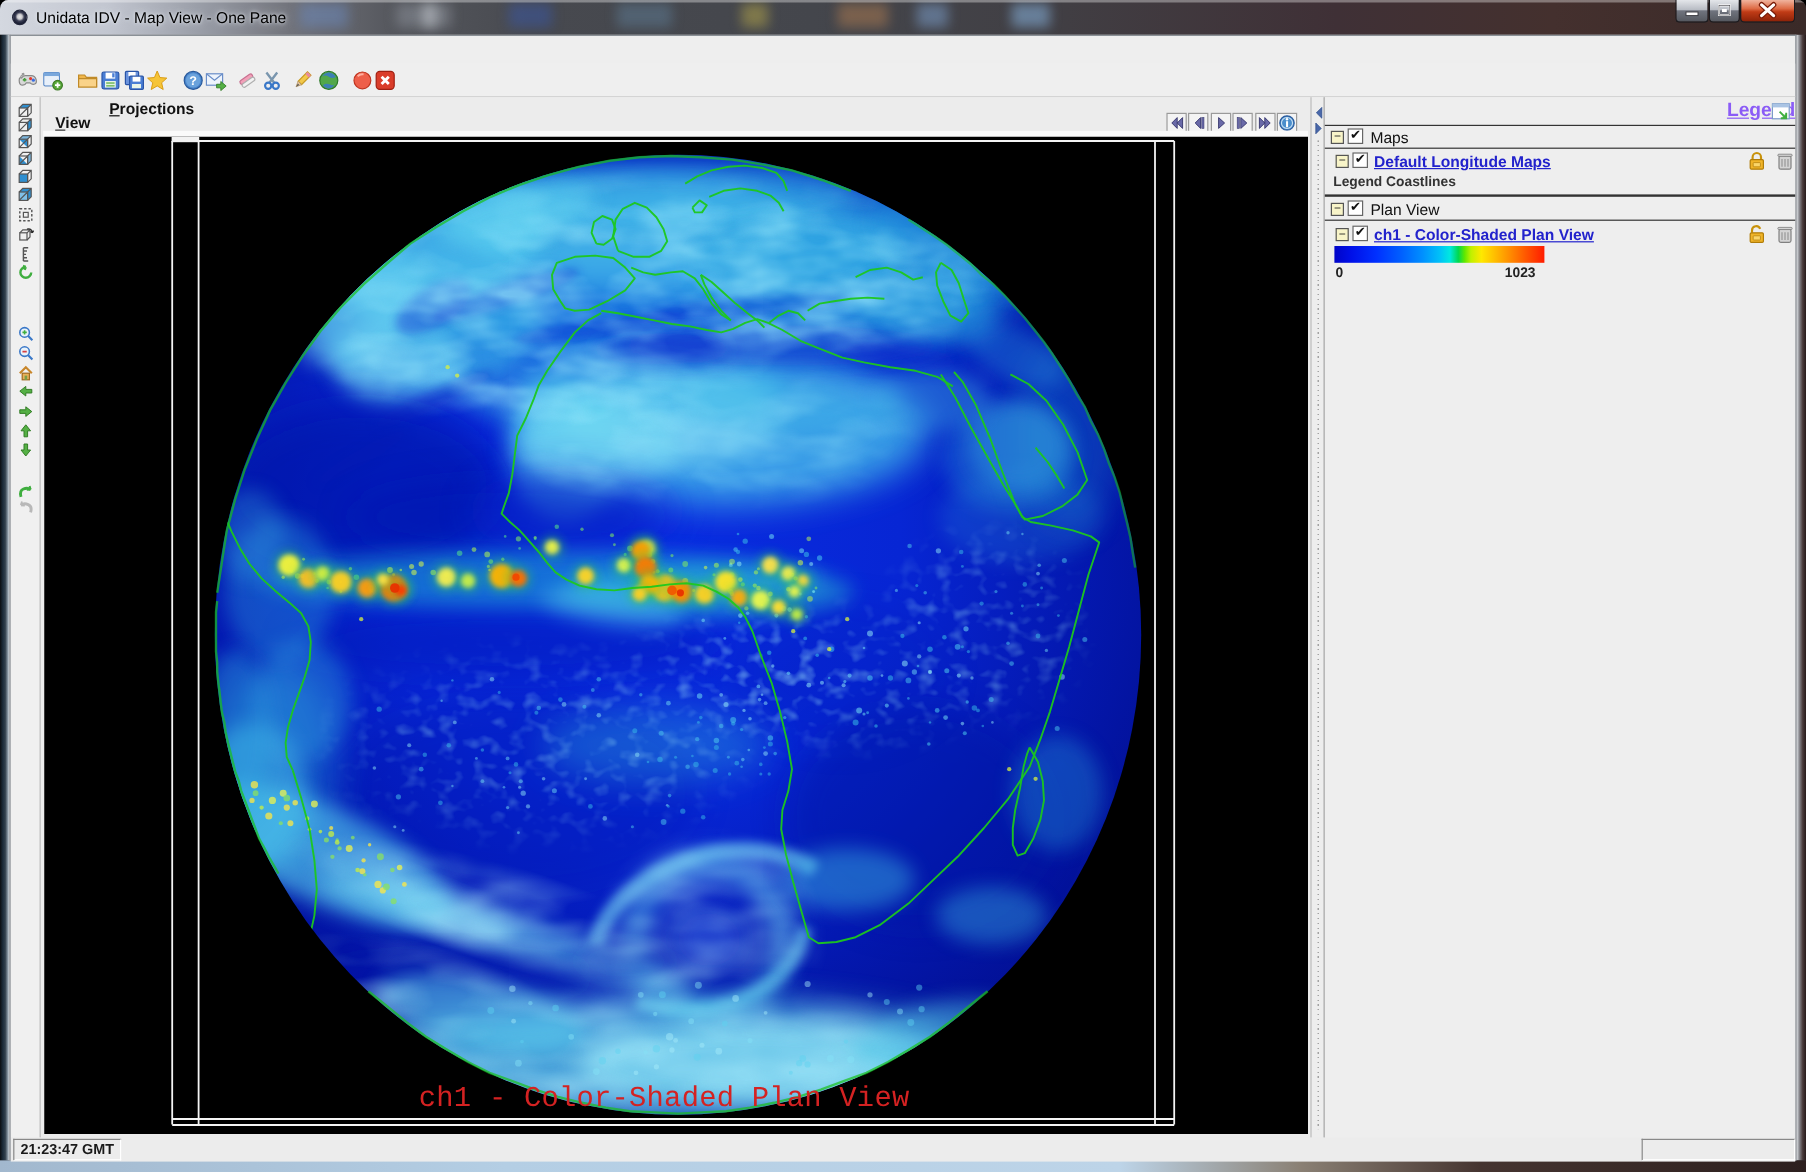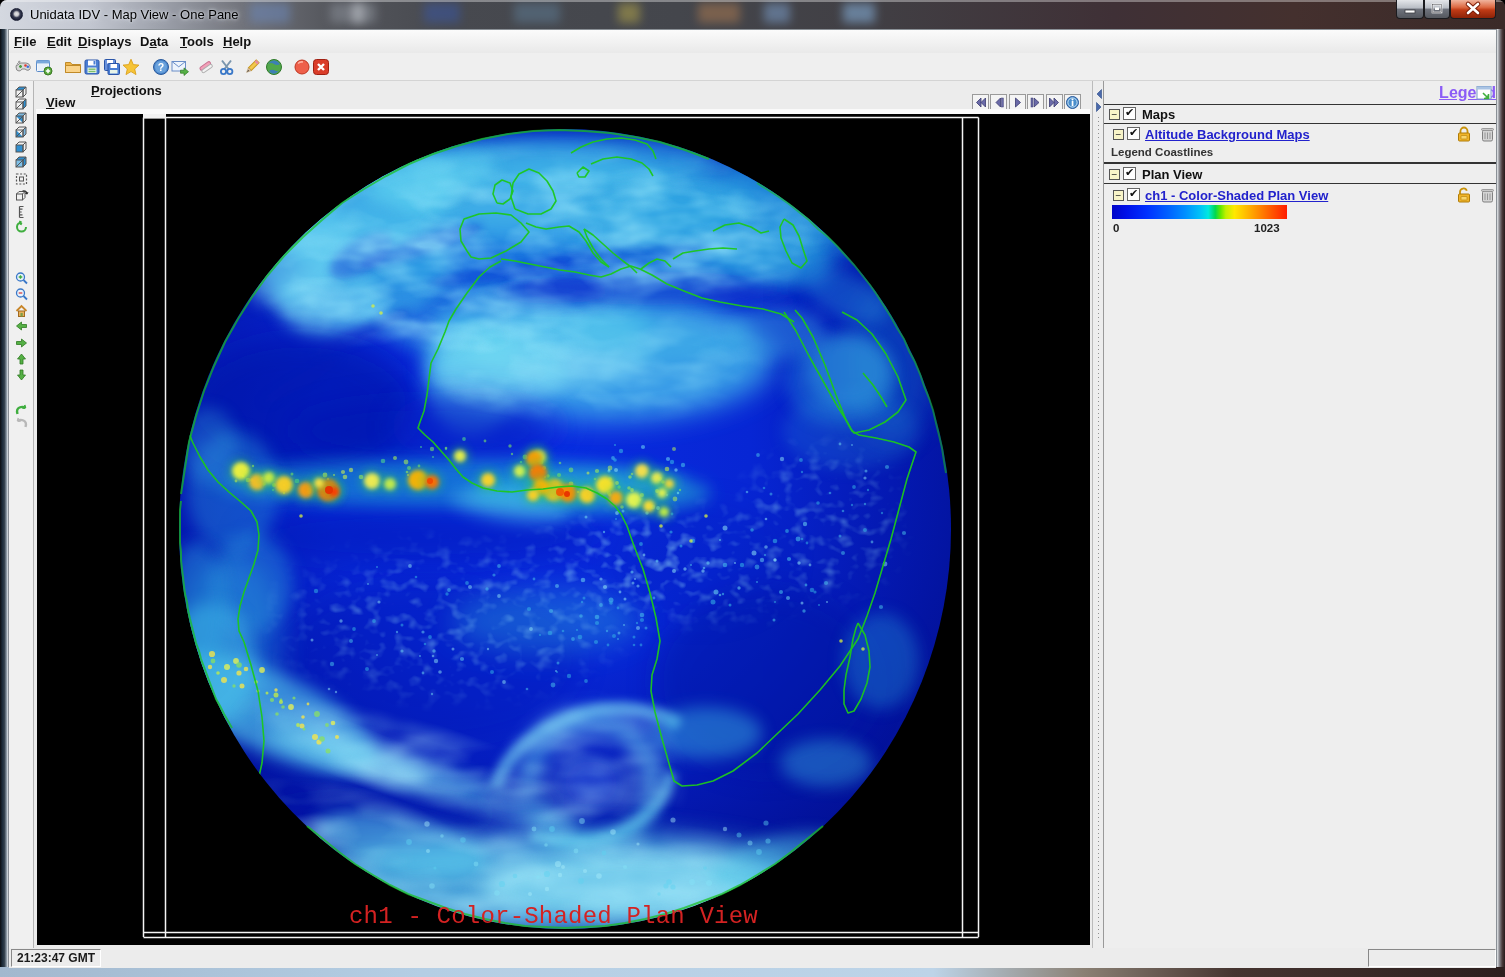--- a/index.html
+++ b/index.html
@@ -41,21 +41,21 @@
 #redtxt{position:absolute;left:312px;top:789px;font-family:"Liberation Mono",monospace;font-size:24px;letter-spacing:0.2px;color:#d42222;font-weight:400;}
 
 #splitter{position:absolute;left:1083px;top:0;width:12px;height:867px;background:#ededed;border-left:1px solid #bbb;border-right:1px solid #999;}
 
 #legend{position:absolute;left:1095px;top:0;width:392px;height:867px;background:#eeeeee;}
 .lg-hr{position:absolute;left:0;width:392px;height:1px;background:#333;}
 .toggle{position:absolute;width:11px;height:11px;background:#f8f4c8;border:1px solid #555;font-size:10px;line-height:9px;text-align:center;color:#222;}
 .chk{position:absolute;width:13px;height:13px;background:#fff;border:1px solid #666;}
 .chk:after{content:"✔";position:absolute;left:1px;top:-2px;font-size:11px;color:#111;}
 .link{position:absolute;font-size:13px;font-weight:bold;color:#2222cc;text-decoration:underline;}
-.lgbold{position:absolute;font-size:13px;font-weight:bold;color:#111;}
+.lgbold{position:absolute;font-size:13px;font-weight:normal;color:#111;}
 
 #statusbar{position:absolute;left:0;top:918px;width:1487px;height:20px;background:#ececec;}
 .sbox{position:absolute;top:1px;height:18px;border:1px solid;border-color:#888 #fff #fff #888;font-size:12px;font-weight:bold;color:#1a1a1a;line-height:16px;}
 </style>
 </head>
 <body>
 <div id="frame">
   <div id="titlebg">
     <div class="blob" style="left:250px;width:40px;background:#6a86b8;"></div>
     <div class="blob" style="left:330px;width:46px;background:#8a8f98;"></div>
@@ -85,28 +85,20 @@
   <div class="wbtn" id="btncls">
       <svg width="44" height="17" viewBox="0 0 44 17" style="position:absolute;left:0;top:0;">
         <path d="M17 4 L27 13 M27 4 L17 13" stroke="#7a1c08" stroke-width="4.6" stroke-linecap="round"></path>
         <path d="M17 4 L27 13 M27 4 L17 13" stroke="#fff" stroke-width="2.6" stroke-linecap="round"></path>
       </svg>
     </div>
   <div id="brdL"></div>
     <div id="brdR"></div>
     <div id="brdB"></div>
   <div id="client">
-    <div id="menubar">
-      <span class="mitem" style="left:5px;"><u>F</u>ile</span>
-      <span class="mitem" style="left:38px;"><u>E</u>dit</span>
-      <span class="mitem" style="left:69px;"><u>D</u>isplays</span>
-      <span class="mitem" style="left:131px;">D<u>a</u>ta</span>
-      <span class="mitem" style="left:171px;"><u>T</u>ools</span>
-      <span class="mitem" style="left:214px;"><u>H</u>elp</span>
-    </div>
     <div id="toolbar">
       <svg class="ticon" style="left:5px;" viewBox="0 0 18 18">
           <path d="M4 7 Q2 6 2 9 Q2 13 5 13 Q7 13 8 11 L11 11 Q13 13 15 12 Q17 11 16 8 Q15 5 12 5 L7 5 Q5 5 4 7 Z" fill="#d8d8d8" stroke="#888" stroke-width="1"></path>
           <circle cx="11.5" cy="7.5" r="1.3" fill="#e23b2e"></circle>
           <circle cx="13.8" cy="8.8" r="1.3" fill="#3b6fe2"></circle>
           <path d="M5 8.5 h3 M6.5 7 v3" stroke="#4a9e3f" stroke-width="1.4"></path>
           <path d="M3 6 L6 3.2 M6 3.2 l-1.8.3 M6 3.2 l-.3 1.8" stroke="#999" stroke-width="1"></path>
         </svg>
       <svg class="ticon" style="left:26px;" viewBox="0 0 18 18">
           <rect x="1.5" y="2.5" width="13" height="11" rx="1" fill="#fff" stroke="#5a8ac8"></rect>
@@ -937,21 +929,21 @@
             <path d="M8 13.5 l4.5 0 0-4.5 M12.5 13.5 l-5.5-5.5" stroke="#3fae3f" stroke-width="1.6" fill="none"></path>
             <path d="M12.5 13.5 l-1-3 M12.5 13.5 l-3-1" stroke="#3fae3f" stroke-width="1.2"></path>
           </svg>
         <div class="lg-hr" style="top:23px;"></div>
         <div class="toggle" style="left:5px;top:28px;">−</div>
         <div class="chk" style="left:19px;top:26px;"></div>
         <div class="lgbold" style="left:38px;top:26px;">Maps</div>
         <div class="lg-hr" style="top:42px;"></div>
         <div class="toggle" style="left:9px;top:48px;">−</div>
         <div class="chk" style="left:23px;top:46px;"></div>
-        <div class="link" style="left:41px;top:46px;">Altitude Background Maps</div>
+        <div class="link" style="left:41px;top:46px;">Default Longitude Maps</div>
         <svg style="position:absolute;left:352px;top:45px;" width="16" height="17" viewBox="0 0 16 17">
             <path d="M4.5 7 V5 a3.5 3.5 0 0 1 7 0 V7" fill="none" stroke="#c8920a" stroke-width="1.8"></path>
             <rect x="2.5" y="7" width="11" height="8" rx="1" fill="#f0b429" stroke="#b07c08"></rect>
             <rect x="5" y="9.5" width="6" height="3.5" rx="0.5" fill="#fad56a" stroke="#b07c08" stroke-width="0.6"></rect>
           </svg>
         <svg style="position:absolute;left:376px;top:45px;" width="15" height="17" viewBox="0 0 15 17">
             <rect x="2.5" y="4" width="10" height="11" rx="1.5" fill="#d4d4d4" stroke="#808080"></rect>
             <rect x="1.5" y="2.5" width="12" height="1.8" rx="0.9" fill="#d4d4d4" stroke="#808080" stroke-width="0.7"></rect>
             <path d="M5 6.5 v6.5 M7.5 6.5 v6.5 M10 6.5 v6.5" stroke="#909090" stroke-width="0.9"></path>
           </svg>

